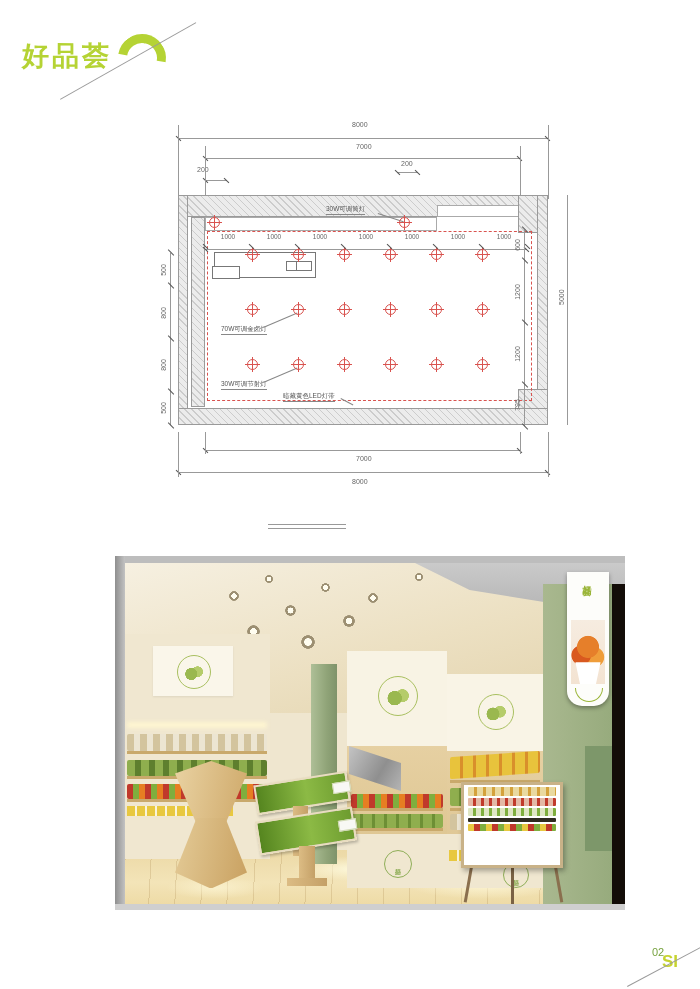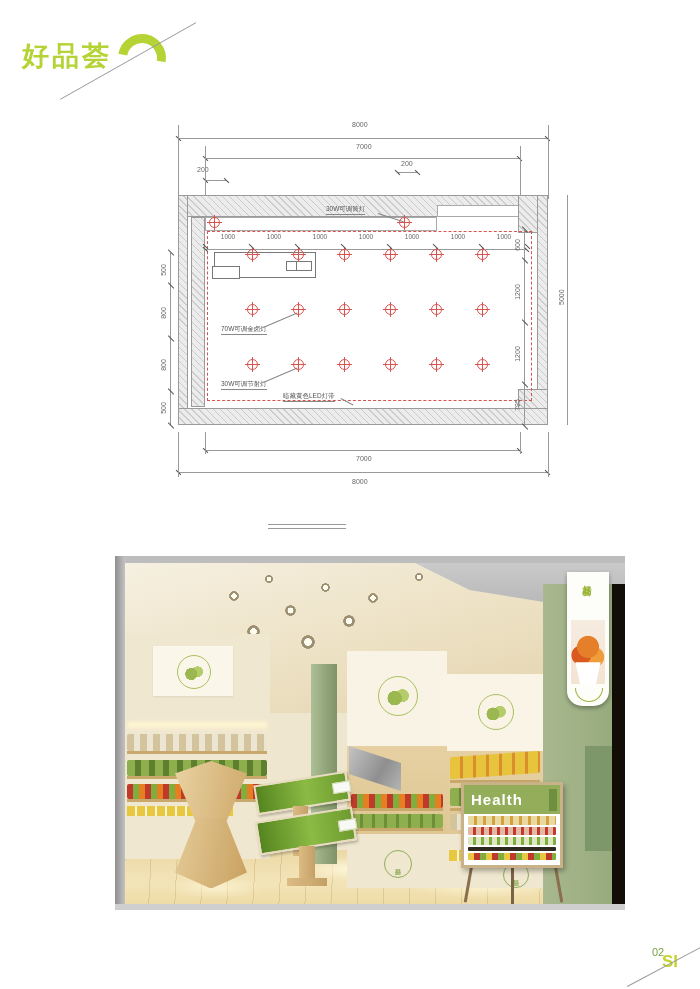--- a/index.html
+++ b/index.html
@@ -364,21 +364,20 @@
     <div class="abs tabletop" style="left:142px;top:258px;width:94px;height:30px;">
         <div class="tablechip" style="right:-4px;top:10px;"></div>
       </div>
     <div class="abs woodpost" style="left:184px;top:290px;width:16px;height:34px;"></div>
     <div class="abs woodpost" style="left:172px;top:322px;width:40px;height:8px;"></div>
 
     <div class="abs leg" style="left:356px;top:305px;height:42px;transform:rotate(10deg);"></div>
     <div class="abs leg" style="left:438px;top:305px;height:42px;transform:rotate(-10deg);"></div>
     <div class="abs leg" style="left:396px;top:310px;height:38px;background:#7a6244;"></div>
     <div class="abs poster" style="left:346px;top:226px;width:102px;height:86px;">
-      <div class="poster-head"><span>Health</span><div class="poster-tag"></div></div>
       <div class="prow" style="height:9px;background:repeating-linear-gradient(90deg,#e9d9a0 0 6px,#d4a23c 6px 9px);"></div>
       <div class="prow" style="height:8px;background:repeating-linear-gradient(90deg,#e3b9a6 0 5px,#c0392b 5px 8px);"></div>
       <div class="prow" style="height:8px;background:repeating-linear-gradient(90deg,#dfe6c4 0 5px,#7fae3e 5px 8px);"></div>
       <div class="prow" style="height:4px;background:#2e2a20;"></div>
       <div class="prow" style="height:7px;background:repeating-linear-gradient(90deg,#e8c840 0 6px,#c0392b 6px 12px,#7fae3e 12px 18px);"></div>
     </div>
 
     <div class="abs frame-left"></div>
     <div class="abs frame-top"></div>
     <div class="abs frame-bottom"></div>

